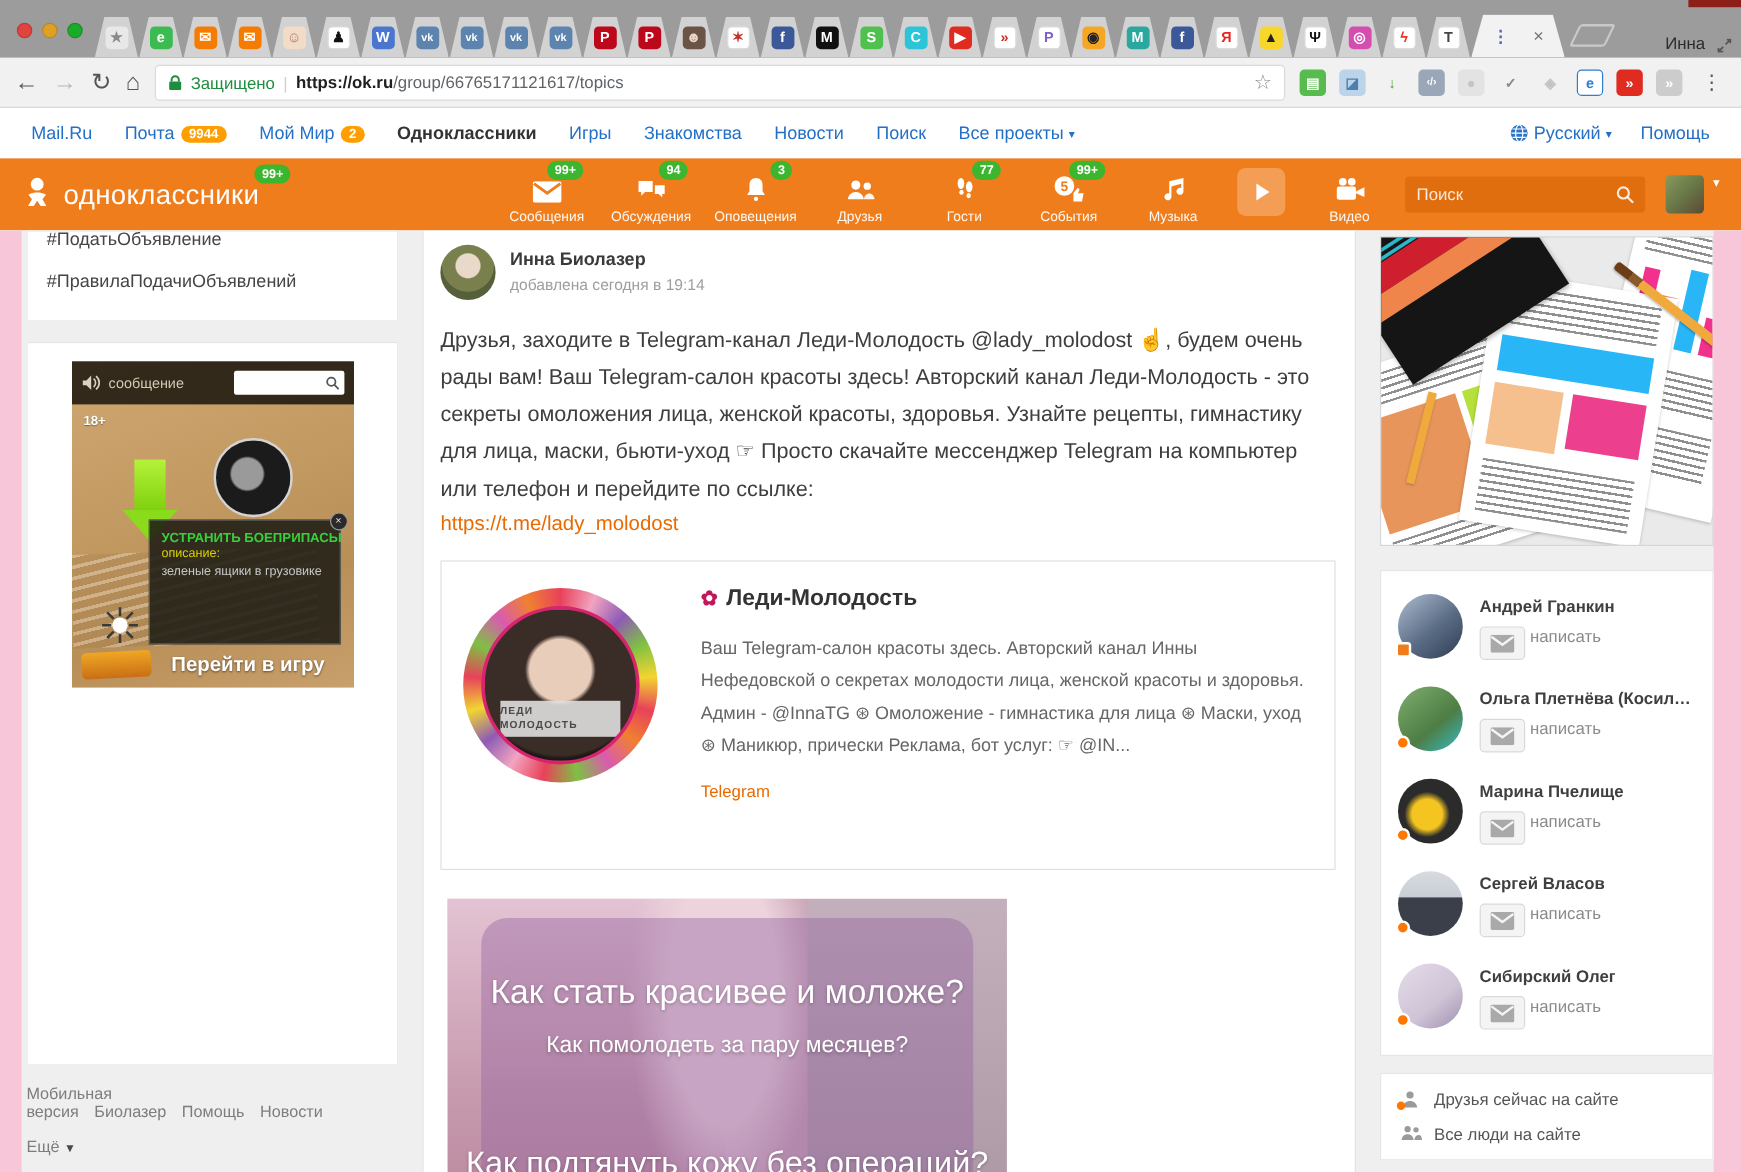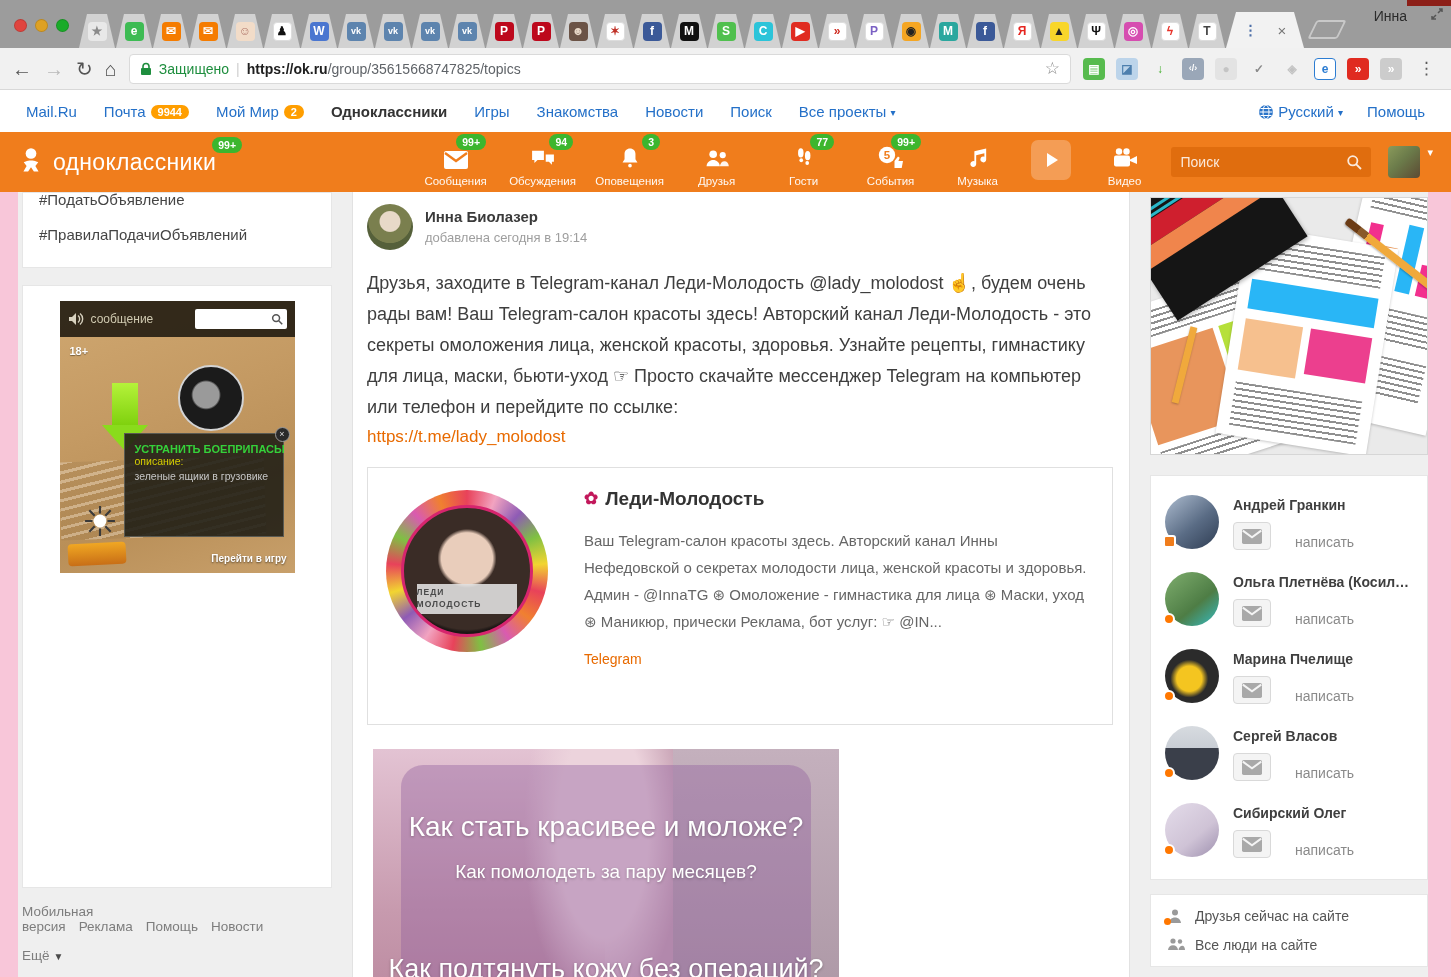--- a/index.html
+++ b/index.html
@@ -11,21 +11,21 @@
   .lights{display:flex;gap:8px;align-items:center;padding:0 10px 16px 8px}
   .light{width:13px;height:13px;border-radius:50%;border:1px solid rgba(0,0,0,.15)}
   .l-red{background:#e0443e}.l-yellow{background:#dea123}.l-green{background:#1aab29}
   .tabs{display:flex;align-items:flex-end}
   .ptab{height:34px;width:36px;margin-right:1px;background:#d2d2d2;clip-path:polygon(0 100%,8px 0,calc(100% - 8px) 0,100% 100%);display:flex;align-items:center;justify-content:center;flex:0 0 auto}
   .ptab-ico{width:19px;height:19px;border-radius:4px;display:flex;align-items:center;justify-content:center;font-weight:bold;line-height:1;overflow:hidden}
   .active-tab{height:36px;width:78px;background:#f2f2f2;clip-path:polygon(0 100%,10px 0,calc(100% - 10px) 0,100% 100%);display:flex;align-items:center;justify-content:center;gap:20px;flex:0 0 auto}
   .at-menu{color:#4d6fa8;font-size:14px;font-weight:bold}
   .at-close{color:#777;font-size:15px}
   .newtab{width:30px;height:19px;border:2px solid #c9c9c9;border-radius:3px;transform:skewX(-26deg);margin:0 10px 9px 8px}
-  .tab-right{margin-left:auto;display:flex;align-items:flex-start;gap:24px;padding-bottom:24px}
+  .tab-right{margin-left:auto;display:flex;align-items:flex-end;gap:10px;padding-bottom:4px}
   .profile-label{color:#2b2b2b;font-size:14px}
   .redsliver{position:absolute;right:0;top:0;width:44px;height:6px;background:#8c1f18}
 
   
   .toolbar{height:42px;background:#f1f1f1;border-bottom:1px solid #d8d8d8;display:flex;align-items:center;padding:0 12px;gap:12px}
   .tb-glyph{font-size:20px;line-height:1;color:#555}
   .tb-fwd{color:#b9b9b9}
   .urlbar{flex:1;height:30px;background:#fff;border:1px solid #dadada;border-radius:4px;display:flex;align-items:center;padding:0 10px;gap:7px;min-width:0}
   .secure{color:#1e8e3e;font-size:14px}
   .url-sep{color:#cfcfcf;font-size:14px}
@@ -83,21 +83,21 @@
   .ad-arrow .shaft{width:26px;height:42px;background:linear-gradient(#b5f23a,#7fd10e)}
   .ad-arrow .head{width:0;height:0;border-left:23px solid transparent;border-right:23px solid transparent;border-top:26px solid #8adb1c}
   .ad-avatar{position:absolute;left:118px;top:64px;width:66px;height:66px;border-radius:50%;background:radial-gradient(circle at 42% 45%,#9a9a9a 0 26%,#1b1b1b 30% 100%);border:2px solid #d3d3d3}
   .ad-tip{position:absolute;left:64px;top:132px;width:160px;height:104px;background:rgba(30,28,20,.88);border:1px solid #5a5a52;padding:9px 10px}
   .ad-tip-close{position:absolute;right:-7px;top:-7px;width:15px;height:15px;border-radius:50%;background:#2a2a2a;border:1px solid #999;color:#ddd;font-size:9px;line-height:13px;text-align:center}
   .tip-title{color:#35d13a;font-weight:bold;font-size:11px;white-space:nowrap}
   .tip-label{color:#d6ce00;font-size:10.5px;}
   .tip-text{color:#c6c6c6;font-size:10.5px;margin-top:3px}
   .ad-sun{position:absolute;left:24px;top:204px}
   .ad-logo{position:absolute;left:8px;bottom:8px;width:58px;height:22px;background:linear-gradient(#f5a91e,#c96b10);border-radius:4px;transform:rotate(-3deg);opacity:.92}
-  .ad-cta{position:absolute;right:8px;bottom:9px;color:#fff;font-weight:bold;font-size:10px;text-shadow:0 1px 2px rgba(0,0,0,.55)}
+  .ad-cta{position:absolute;right:24px;bottom:9px;color:#fff;font-weight:bold;font-size:17px;text-shadow:0 1px 2px rgba(0,0,0,.55)}
   .footer-links{position:absolute;left:22px;top:712px;width:320px;color:#7d7d7d;font-size:13.5px}
   .footer-row1 span{margin-right:13px}
   .footer-row2{margin-top:14px}
   .f-caret{font-size:10px;color:#4a4a4a}
 
   
   .maincol{position:absolute;left:352px;top:0;bottom:-40px;width:778px;background:#fff;border-left:1px solid #e2e2e2;border-right:1px solid #e2e2e2}
   .post-head{display:flex;gap:12px;padding:12px 16px 0 14px}
   .post-av{width:46px;height:46px;border-radius:50%;flex:0 0 auto;background:radial-gradient(circle at 50% 38%,#e8d9c8 0 27%,#7a7f4e 30% 58%,#55603a 60% 100%)}
   .post-author{font-weight:bold;color:#3a3a3a;font-size:15px;padding-top:4px}
@@ -136,21 +136,21 @@
   .nb-teal2{position:absolute;left:0;top:14px;width:100%;height:3px;background:#2ab7c9}
   .pencil1{position:absolute;left:182px;top:58px;width:128px;height:8px;background:linear-gradient(90deg,#6b3c16 0 12%,#8a5a2b 12% 20%,#f0a93c 20% 100%);transform:rotate(38deg);border-radius:3px;box-shadow:0 1px 2px rgba(0,0,0,.3)}
   .pencil2{position:absolute;left:30px;top:128px;width:7px;height:78px;background:#f0a93c;transform:rotate(14deg);box-shadow:0 1px 2px rgba(0,0,0,.25)}
   .contacts{background:#fff;border:1px solid #e6e6e6;margin-top:20px;padding:8px 0 10px}
   .contact{display:flex;padding:11px 14px;gap:14px}
   .c-av{width:54px;height:54px;border-radius:50%;position:relative;flex:0 0 auto}
   .c-dot{position:absolute;left:-2px;bottom:1px;width:12px;height:12px;border-radius:50%;background:#ff7700;border:2px solid #fff}
   .c-badge{position:absolute;left:-2px;bottom:1px;width:13px;height:13px;border-radius:3px;background:#f07d1c;border:2px solid #fff}
   .c-info{min-width:0;padding-top:2px}
   .c-name{font-weight:bold;color:#3f3f3f;font-size:14px;white-space:nowrap;overflow:hidden;text-overflow:ellipsis;max-width:192px}
-  .c-write{display:flex;align-items:flex-end;gap:24px;margin-top:9px}
+  .c-write{display:flex;align-items:flex-start;gap:4px;margin-top:9px}
   .env-btn{width:38px;height:28px;background:#f4f4f4;border:1px solid #d9d9d9;border-radius:4px;display:flex;align-items:center;justify-content:center}
   .c-write-label{color:#8a8a8a;font-size:14px}
   .av1{background:linear-gradient(140deg,#aebdd0 0%,#5a6c85 55%,#2e3c52 100%)}
   .av2{background:linear-gradient(140deg,#7fae6e 0%,#4e7d45 60%,#35bdc4 100%)}
   .av3{background:radial-gradient(circle at 45% 55%,#f4c520 0 30%,#2b2b2b 45% 100%)}
   .av4{background:linear-gradient(180deg,#d7dbe0 0%,#c9ced5 40%,#3a3f4a 41% 100%)}
   .av5{background:linear-gradient(140deg,#e4dcea 0%,#cfc3d6 60%,#9d8fae 100%)}
   .rlinks{background:#fff;border:1px solid #e6e6e6;margin-top:14px;padding:13px 16px;font-size:14px;color:#555}
   .rlink{display:flex;align-items:center;gap:10px}
   .rlink + .rlink{margin-top:13px}
@@ -284,21 +284,21 @@
     <span class="tb-glyph tb-fwd">→</span>
     <span class="tb-glyph">↻</span>
     <span class="tb-glyph">⌂</span>
     <div class="urlbar">
       <svg width="12" height="14" viewBox="0 0 12 14">
           <rect x="1" y="6" width="10" height="7" rx="1" fill="#1e8e3e"></rect>
           <path d="M3 6V4.5a3 3 0 0 1 6 0V6" stroke="#1e8e3e" stroke-width="1.6" fill="none"></path>
         </svg>
       <span class="secure">Защищено</span>
       <span class="url-sep">|</span>
-      <span><span class="url-host">https://ok.ru</span><span class="url-path">/group/35615668747825/topics</span></span>
+      <span><span class="url-host">https://ok.ru</span><span class="url-path">/group/66765171121617/topics</span></span>
       <span class="star-glyph">☆</span>
     </div>
     <div class="extrow">
         <span class="ext" style="background: rgb(87, 187, 78); color: rgb(255, 255, 255); font-size: 12px;">▤</span>
         <span class="ext" style="background: rgb(188, 212, 234); color: rgb(77, 127, 174); font-size: 12px;">◪</span>
         <span class="ext" style="background: transparent; color: rgb(63, 174, 42); font-size: 12px;">↓</span>
         <span class="ext" style="background: rgb(154, 167, 184); color: rgb(255, 255, 255); font-size: 9px;">‹/›</span>
         <span class="ext" style="background: rgb(227, 227, 227); color: rgb(196, 196, 196); font-size: 12px;">●</span>
         <span class="ext" style="background: transparent; color: rgb(138, 138, 138); font-size: 12px;">✓</span>
         <span class="ext" style="background: transparent; color: rgb(194, 194, 194); font-size: 12px;">◈</span>
@@ -483,21 +483,21 @@
                 </g>
                 <circle cx="15" cy="15" r="6" fill="#fff"></circle>
               </svg></span>
           <div class="ad-logo"></div>
           <span class="ad-cta">Перейти в игру</span>
         </div>
       </div>
     </div>
     <div class="footer-links">
       <div class="footer-row1">
-        <span>Мобильная версия</span><span>Реклама</span><span>Помощь</span><span>Новости</span>
+        <span>Мобильная версия</span><span>Биолазер</span><span>Помощь</span><span>Новости</span>
       </div>
       <div class="footer-row2"><span>Ещё</span> <span class="f-caret">▼</span></div>
     </div>
 
     <div class="maincol">
       <div class="post-head">
         <div class="post-av"></div>
         <div>
           <div class="post-author">Инна Биолазер</div>
           <div class="post-meta">добавлена сегодня в 19:14</div>

